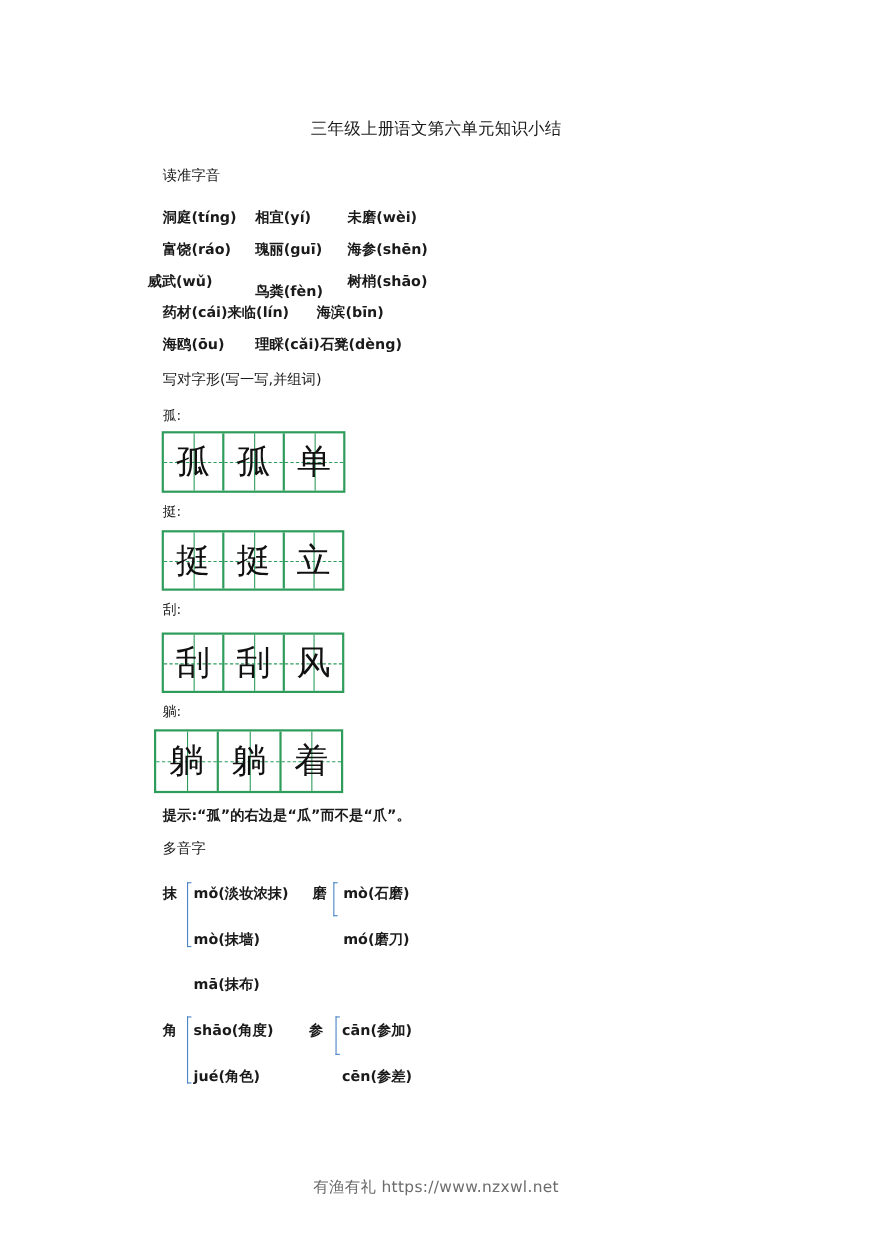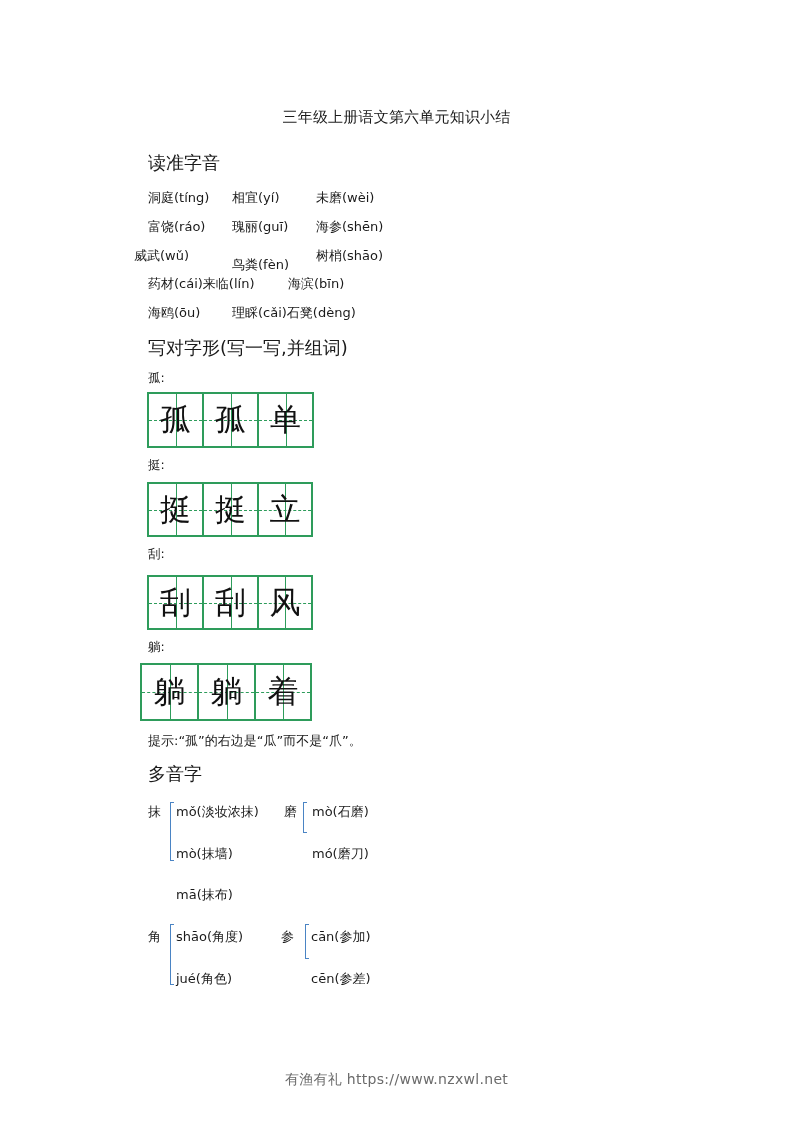--- a/index.html
+++ b/index.html
@@ -1,21 +1,21 @@
 <!DOCTYPE html>
 <html><head>
 <meta charset="utf-8">
 <style>
   html, body { margin:0; padding:0; }
   body { width:793px; height:1122px; background:#ffffff; position:relative; overflow:hidden;
          font-family:"DejaVu Sans","Liberation Sans",sans-serif; color:#1a1a1a; }
   .abs { position:absolute; white-space:nowrap; }
   .title { left:0; width:793px; top:108px; text-align:center; font-size:15px; letter-spacing:0.2px; }
-  .sec { font-size:18px; }
-  .item { font-size:13px; }
+  .sec { font-size:13px; }
+  .item { font-size:13px;font-weight:bold; }
   .label { font-size:12.5px; }
   .grid { position:absolute; display:flex; border:2px solid #2e9c5b; box-sizing:border-box; }
   .cell { position:relative; box-sizing:border-box; border-right:2px solid #2e9c5b; display:flex; align-items:center; justify-content:center;
           font-family:"DejaVu Serif","Liberation Serif",serif; font-size:31px; color:#111; }
   .cell:last-child { border-right:none; }
   .cell::before { content:""; position:absolute; left:50%; top:0; bottom:0; border-left:1px solid #2e9c5b; }
   .cell::after { content:""; position:absolute; top:50%; left:0; right:0; border-top:1px dashed #2e9c5b; }
   .cell span { position:relative; z-index:1; }
   .brace { position:absolute; border:1px solid #4a84c4; border-right:none; width:3px; }
   .footer { left:0; width:793px; top:1071px; text-align:center; font-size:14px; color:#6b6b6b; letter-spacing:0.3px; }

